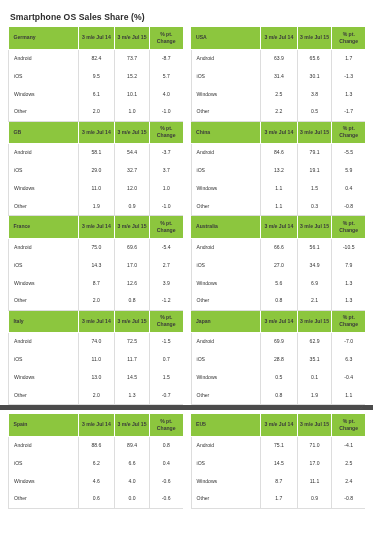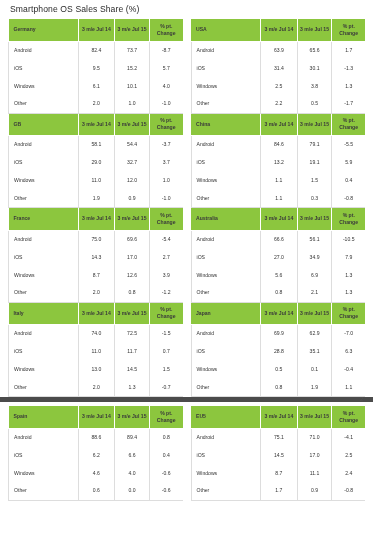--- a/index.html
+++ b/index.html
@@ -21,26 +21,27 @@
     height: 550px;
     box-sizing: border-box;
   }
   .slide {
     position: relative;
     padding: 0 8px;
     box-sizing: border-box;
   }
   .slide-title {
     font-size: 8.6px;
-    font-weight: normal;
+    font-weight: bold;
     color: #2b2b2b;
     letter-spacing: 0.1px;
     padding: 4px 2px 4px 2px;
     line-height: 11px;
     white-space: nowrap;
+    margin-top: 8px;
   }
   .grid {
     display: flex;
     gap: 8px;
     align-items: flex-start;
   }
   .col {
     flex: 1 1 0;
     min-width: 0;
   }

